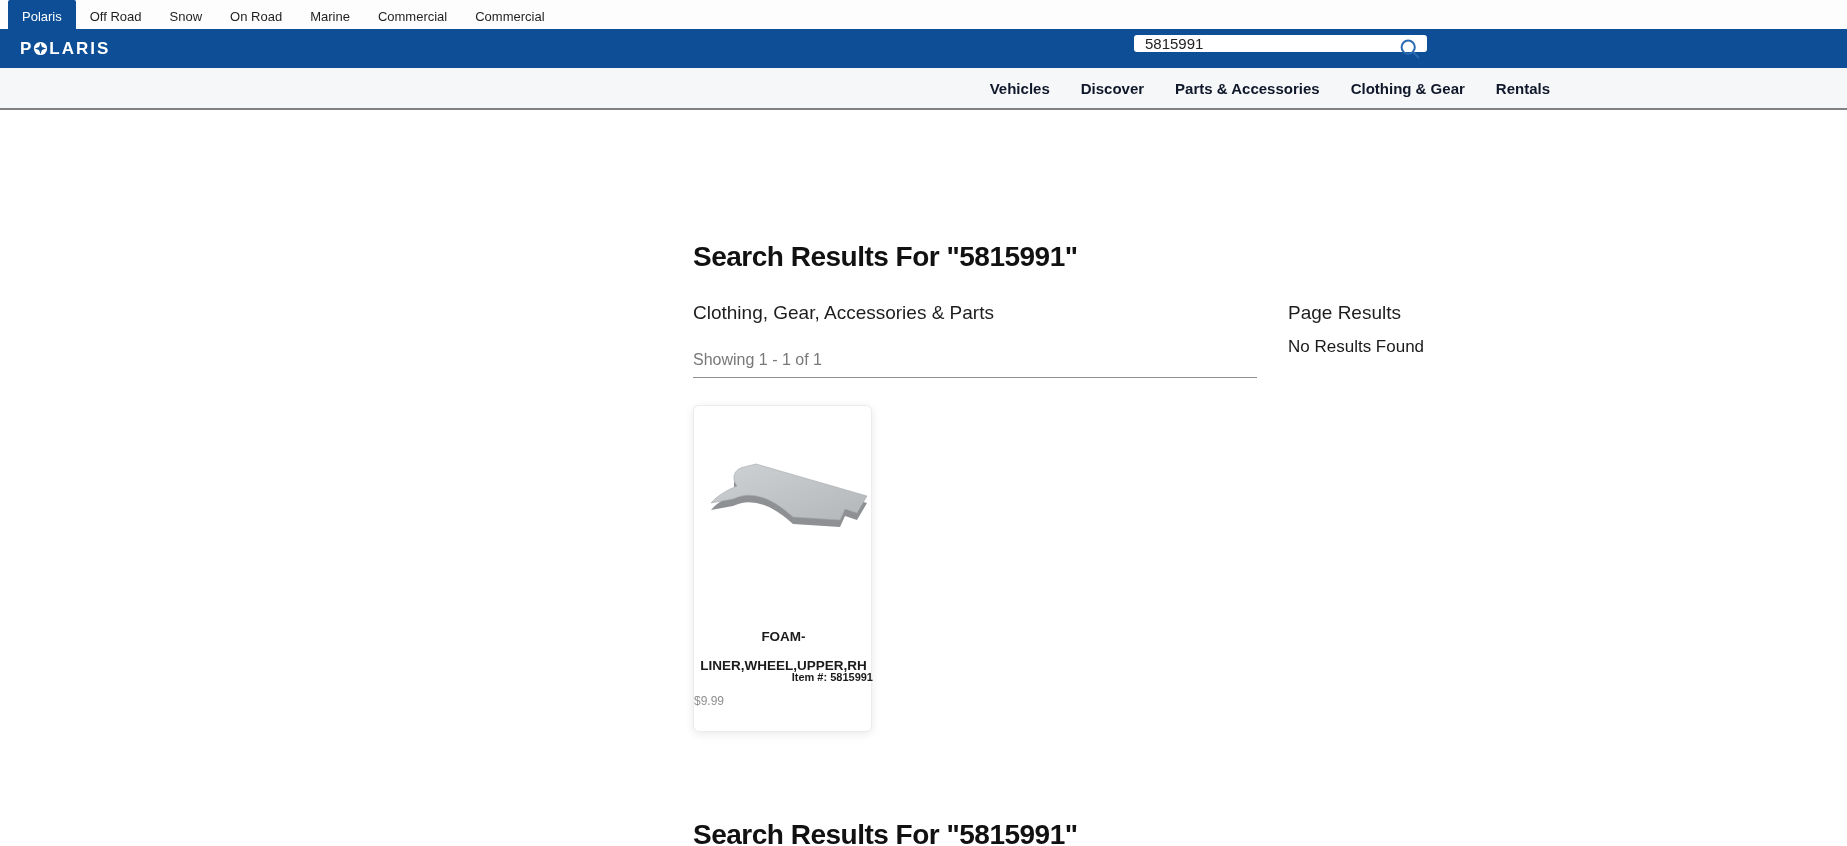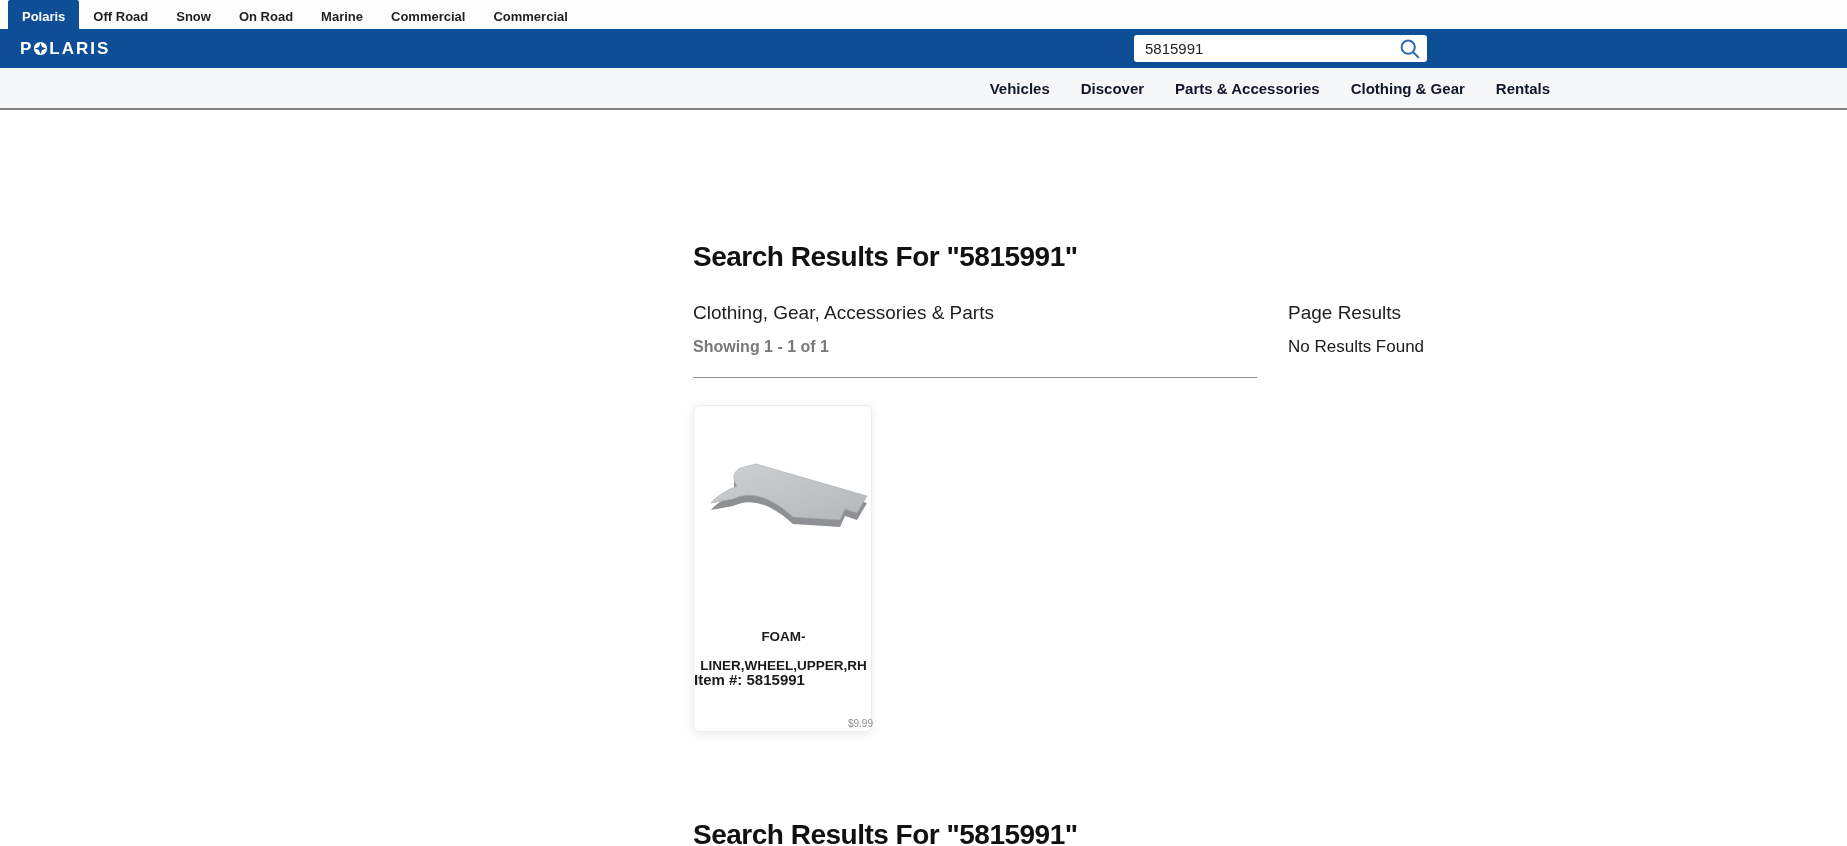--- a/index.html
+++ b/index.html
@@ -3,30 +3,30 @@
 <meta charset="utf-8">
 <style>
   * { margin:0; padding:0; box-sizing:border-box; }
   html,body { width:1847px; height:846px; background:#fff; overflow:hidden;
               font-family:"Liberation Sans","DejaVu Sans",sans-serif; }
 
   
   .tabstrip { height:29px; background:#fdfdfd; display:flex; align-items:stretch;
               padding-left:8px; }
   .tab { display:flex; align-items:center; padding:16px 14px; font-size:13px;
-         color:#1f1f1f; cursor:pointer; white-space:nowrap;font-weight:bold; }
+         color:#1f1f1f; cursor:pointer; white-space:nowrap; }
   .tab.active { background:#0d4e96; color:#fff; border-radius:2px 2px 0 0; }
 
   
   .header { position:relative; height:39px; background:#0d4e96; }
   .logo { position:absolute; left:20px; top:50%; transform:translateY(-50%);
           display:flex; align-items:center; color:#fff; font-weight:bold;
           font-size:17px; letter-spacing:2px; cursor:pointer; }
   .logo svg { margin:0 1px 0 0; }
-  .searchbox { position:absolute; left:1134px; top:6px; width:293px; height:27px; }
+  .searchbox { position:absolute; left:1134px; top:6px; width:293px; height:17px; }
   .searchbox input { width:100%; height:100%; border:none; border-radius:3px;
           padding:0 34px 0 11px; font-size:15px; color:#222;
           font-family:"Liberation Sans","DejaVu Sans",sans-serif; outline:none; }
   .search-btn { position:absolute; right:6px; top:3px; width:22px; height:22px;
           background:none; border:none; cursor:pointer; padding:0; }
 
   
   .nav { height:42px; background:#f6f7f8; border-bottom:2px solid #828282;
          display:flex; align-items:center; justify-content:flex-end;
          gap:31px; padding-right:297px; }
@@ -47,23 +47,23 @@
 
   
   .card { position:absolute; left:693px; top:295px; width:179px; height:327px;
           background:#fff; border:1px solid #ececee; border-radius:6px;
           box-shadow:0 2px 10px rgba(0,0,0,.09); cursor:pointer; }
   .card svg.foam { position:absolute; top:52px; left:5px; }
   .card-title { position:absolute; top:216px; left:-6px; width:191px;
           text-align:center; font-size:13.5px; font-weight:bold; color:#1b1b1b;
           line-height:29px; }
   .card-item { position:absolute; top:265px; left:0; width:179px;
-          text-align:left; font-size:15px; font-weight:bold; color:#1b1b1b; }
+          text-align:right; font-size:11px; font-weight:bold; color:#1b1b1b; }
   .card-price { position:absolute; top:288px; left:0; width:179px;
-          text-align:right; font-size:10px; color:#8f8f8f;margin-top:24px; }
+          text-align:left; font-size:12px; color:#8f8f8f; }
 </style>
 </head>
 <body>
 
 <div class="tabstrip">
   <div class="tab active">Polaris</div>
   <div class="tab">Off Road</div>
   <div class="tab">Snow</div>
   <div class="tab">On Road</div>
   <div class="tab">Marine</div>
@@ -97,21 +97,21 @@
   <div class="nav-item">Parts &amp; Accessories</div>
   <div class="nav-item">Clothing &amp; Gear</div>
   <div class="nav-item">Rentals</div>
 </div>
 
 <div class="main">
 
   <h1 class="h1 top">Search Results For "5815991"</h1>
 
   <div class="sec-title" style="left:693px; top:192px;">Clothing, Gear, Accessories &amp; Parts</div>
-  <div class="muted" style="left:693px; top:228px;font-weight:bold;">Showing 1 - 1 of 1</div>
+  <div class="muted" style="left:693px; top:241px;">Showing 1 - 1 of 1</div>
 
   <div class="sec-title" style="left:1288px; top:192px;text-align:center;">Page Results</div>
   <div class="status" style="left:1288px; top:227px;">No Results Found</div>
 
   <div class="rule"></div>
 
   <div class="card">
     <svg class="foam" width="170" height="95" viewBox="0 0 170 95">
       <defs>
         <linearGradient id="foamTop" x1="0" y1="0" x2="1" y2="1">

